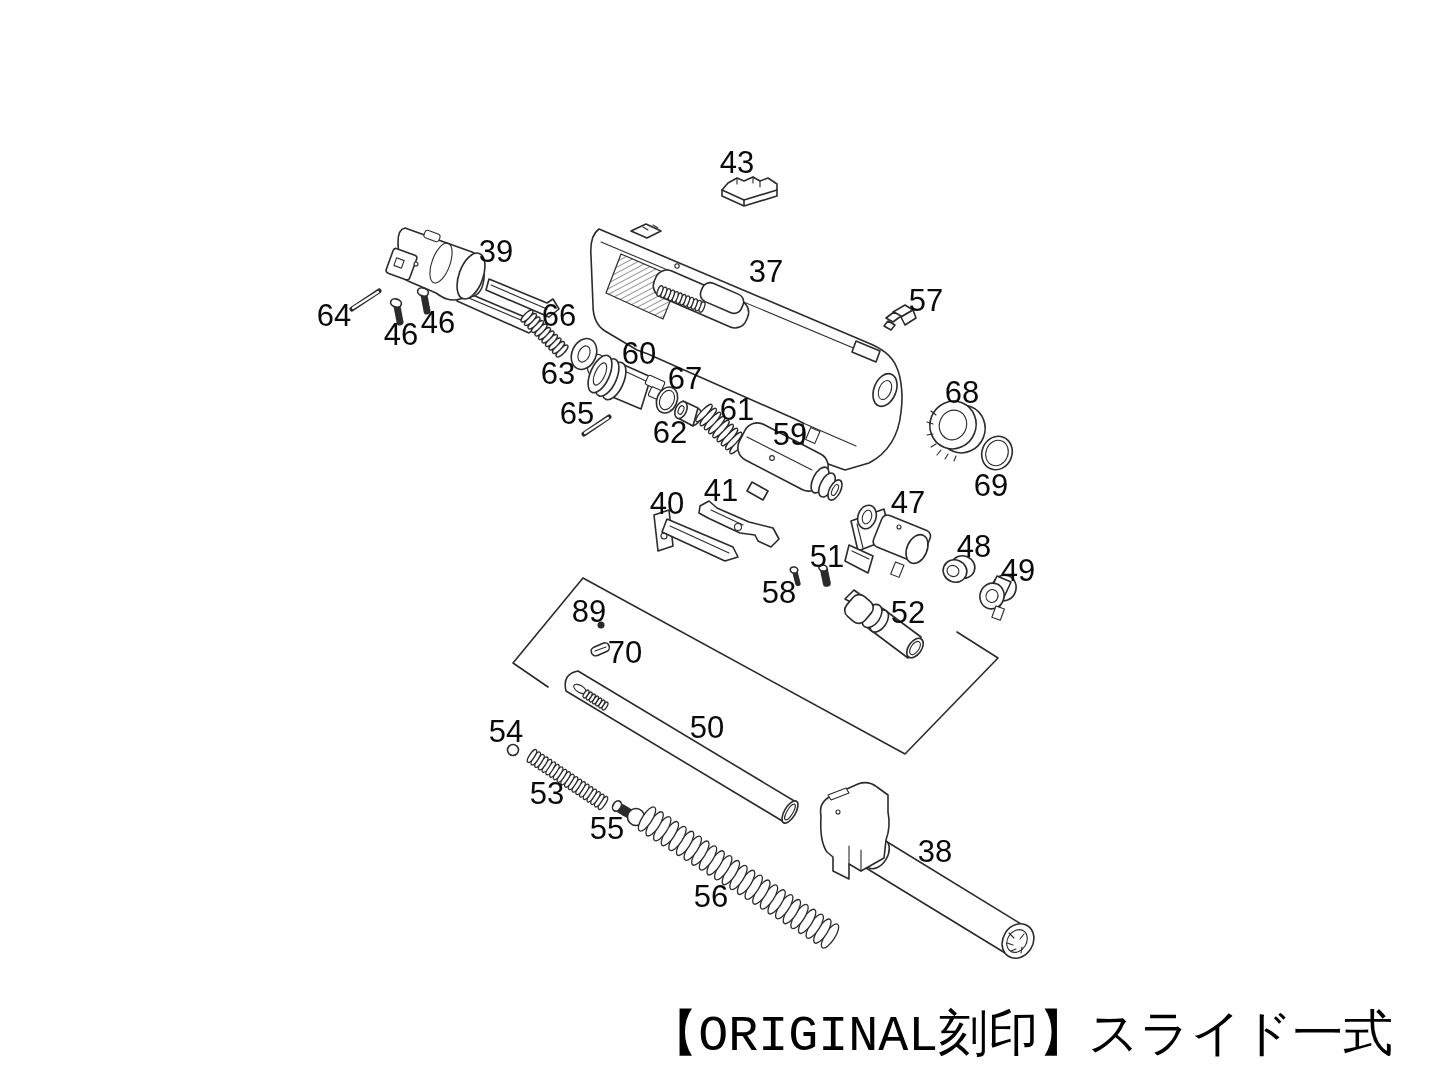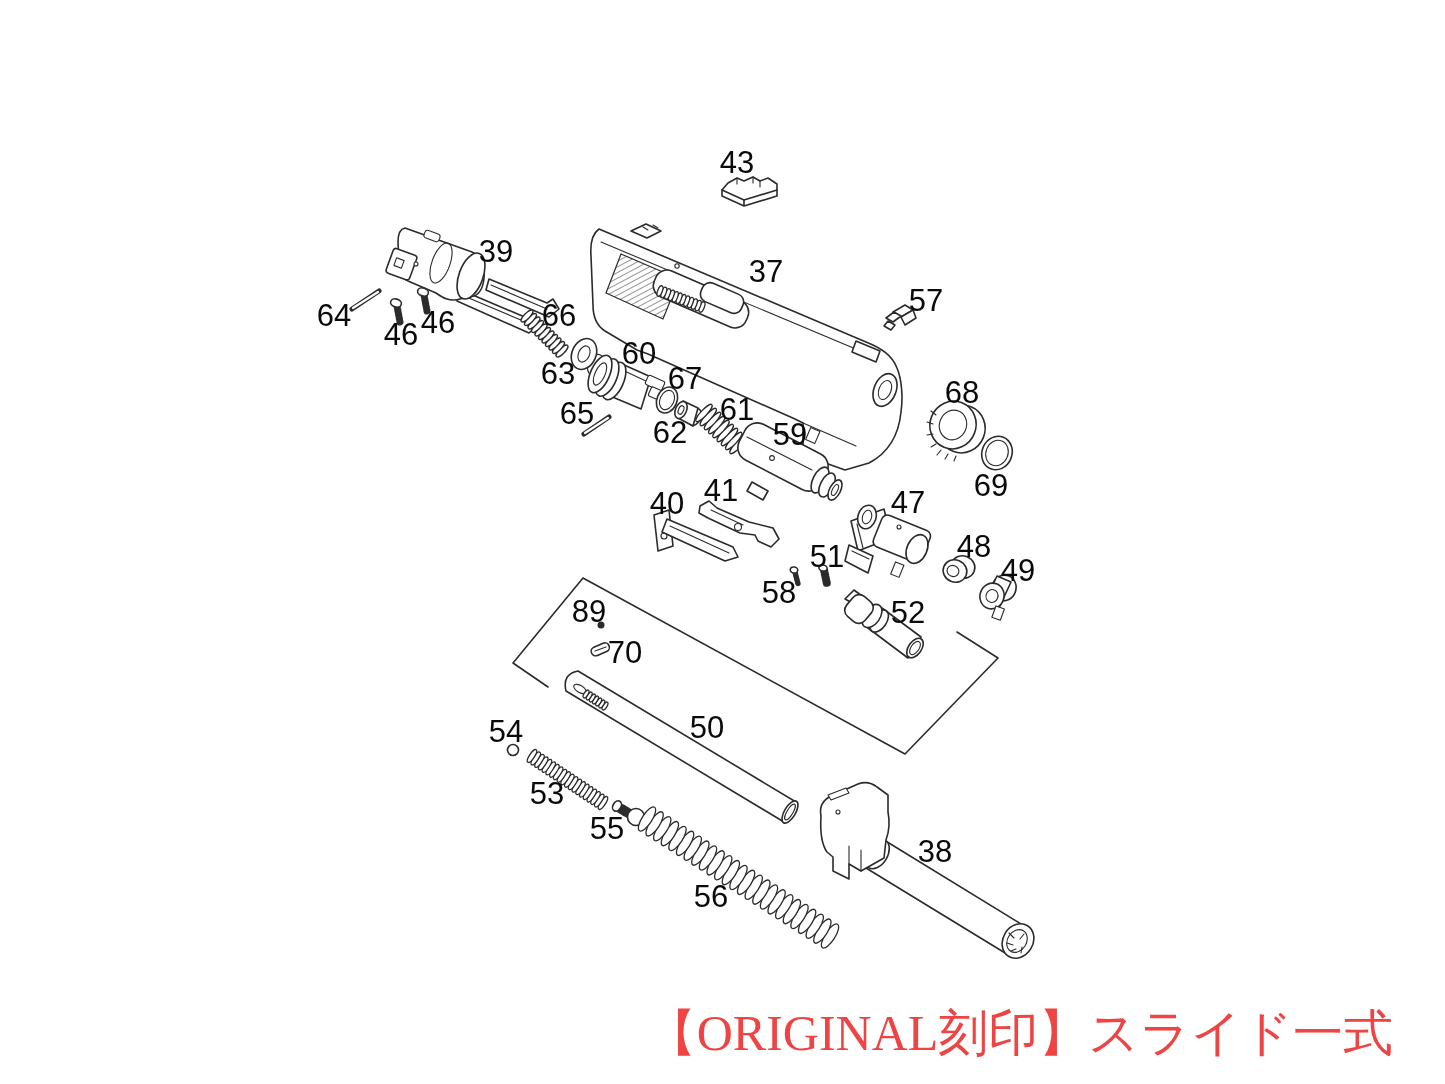--- a/index.html
+++ b/index.html
@@ -5,21 +5,21 @@
   :root { --line:#2b2b2b; --label:#0a0a0a; --bg:#ffffff; }
   html,body { margin:0; padding:0; background:#e8e8e8; }
   .stage { position:relative; width:1445px; height:1084px; background:var(--bg); overflow:hidden; margin:0 auto; }
   svg.diagram { position:absolute; left:0; top:0; }
   .ln  { fill:none;  stroke:var(--line); stroke-width:1.6; stroke-linecap:round; stroke-linejoin:round; }
   .fw  { fill:#ffffff; stroke:var(--line); stroke-width:1.6; stroke-linejoin:round; stroke-linecap:round; }
   .thin{ stroke-width:1.1; }
   .dot { fill:var(--line); stroke:none; }
   text.lbl { font-family:"Liberation Sans","DejaVu Sans",sans-serif; font-size:31px; fill:var(--label); text-anchor:middle; }
   .caption { position:absolute; left:0; right:52px; top:1000px; text-align:right;
-             font-family:Liberation Serif, serif; font-size:50px; color:#ef4444; white-space:nowrap; }
+             font-family:Liberation Mono, monospace; font-size:50px; color:#000000; white-space:nowrap; }
 </style>
 </head>
 <body>
 
 <div class="stage">
 
 <svg class="diagram" width="1445" height="1084" viewBox="0 0 1445 1084">
   <defs>
     <pattern id="hatch" patternUnits="userSpaceOnUse" width="5" height="5" patternTransform="rotate(62)">
       <line x1="0" y1="0" x2="0" y2="5" stroke="#2b2b2b" stroke-width="1"></line>

